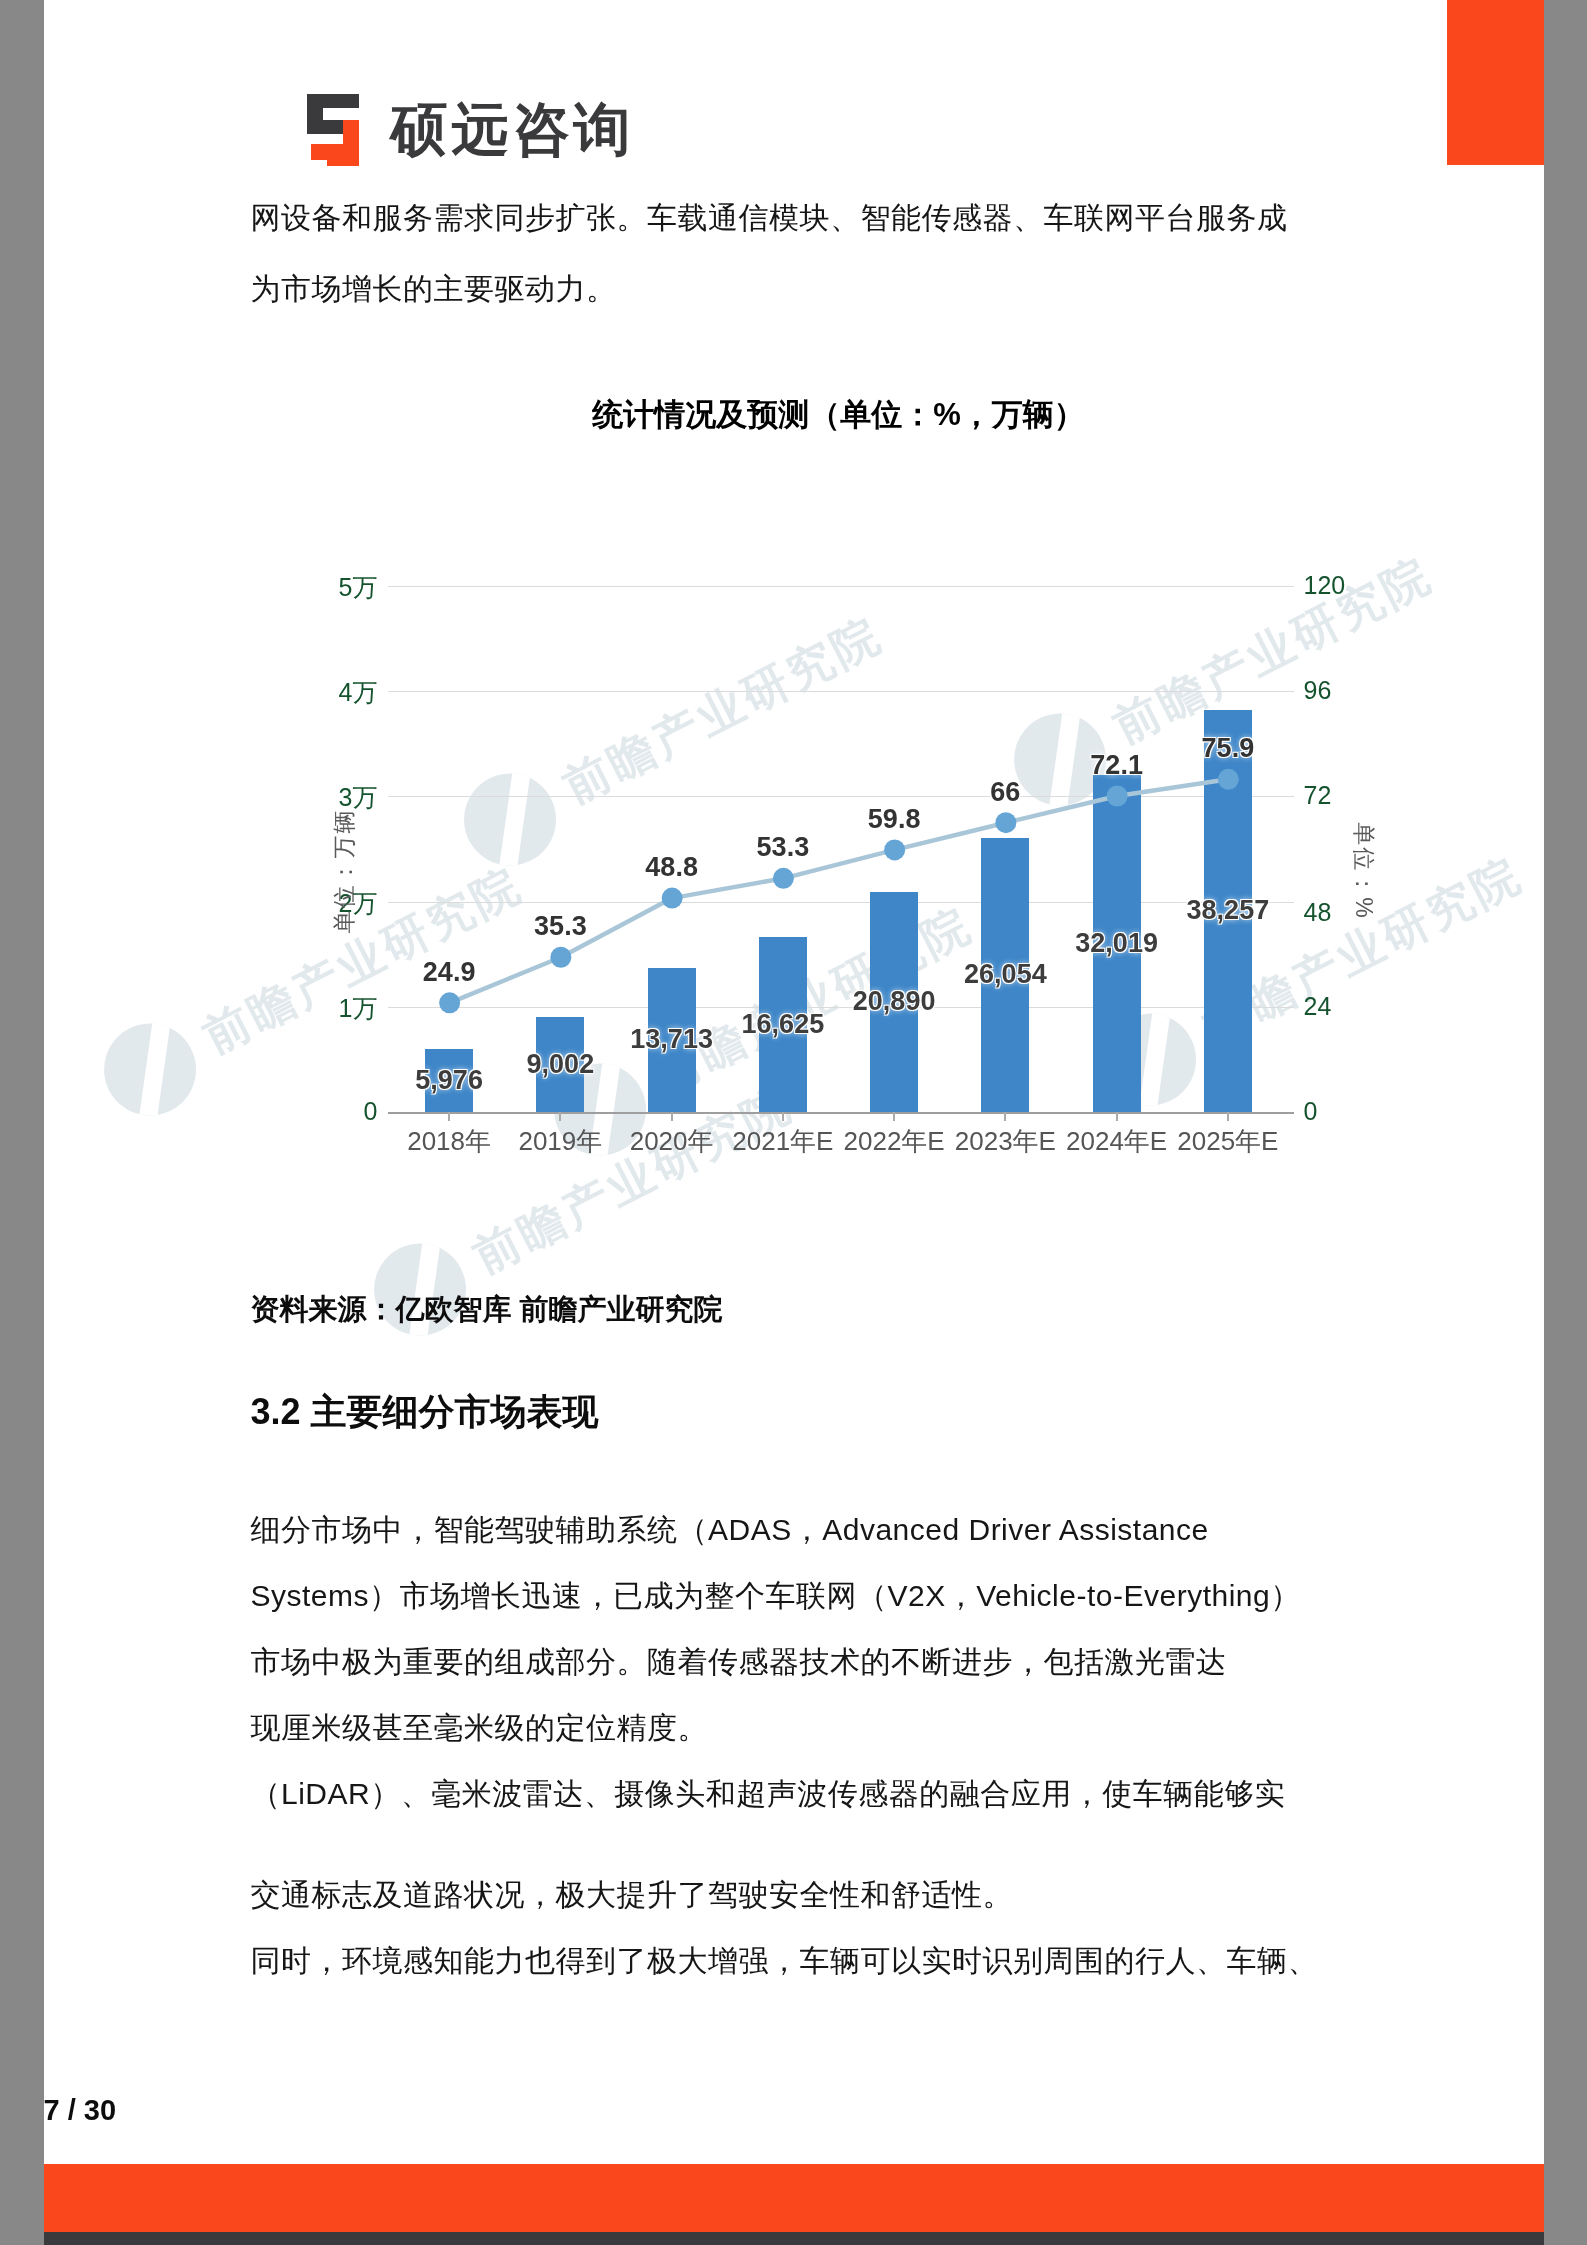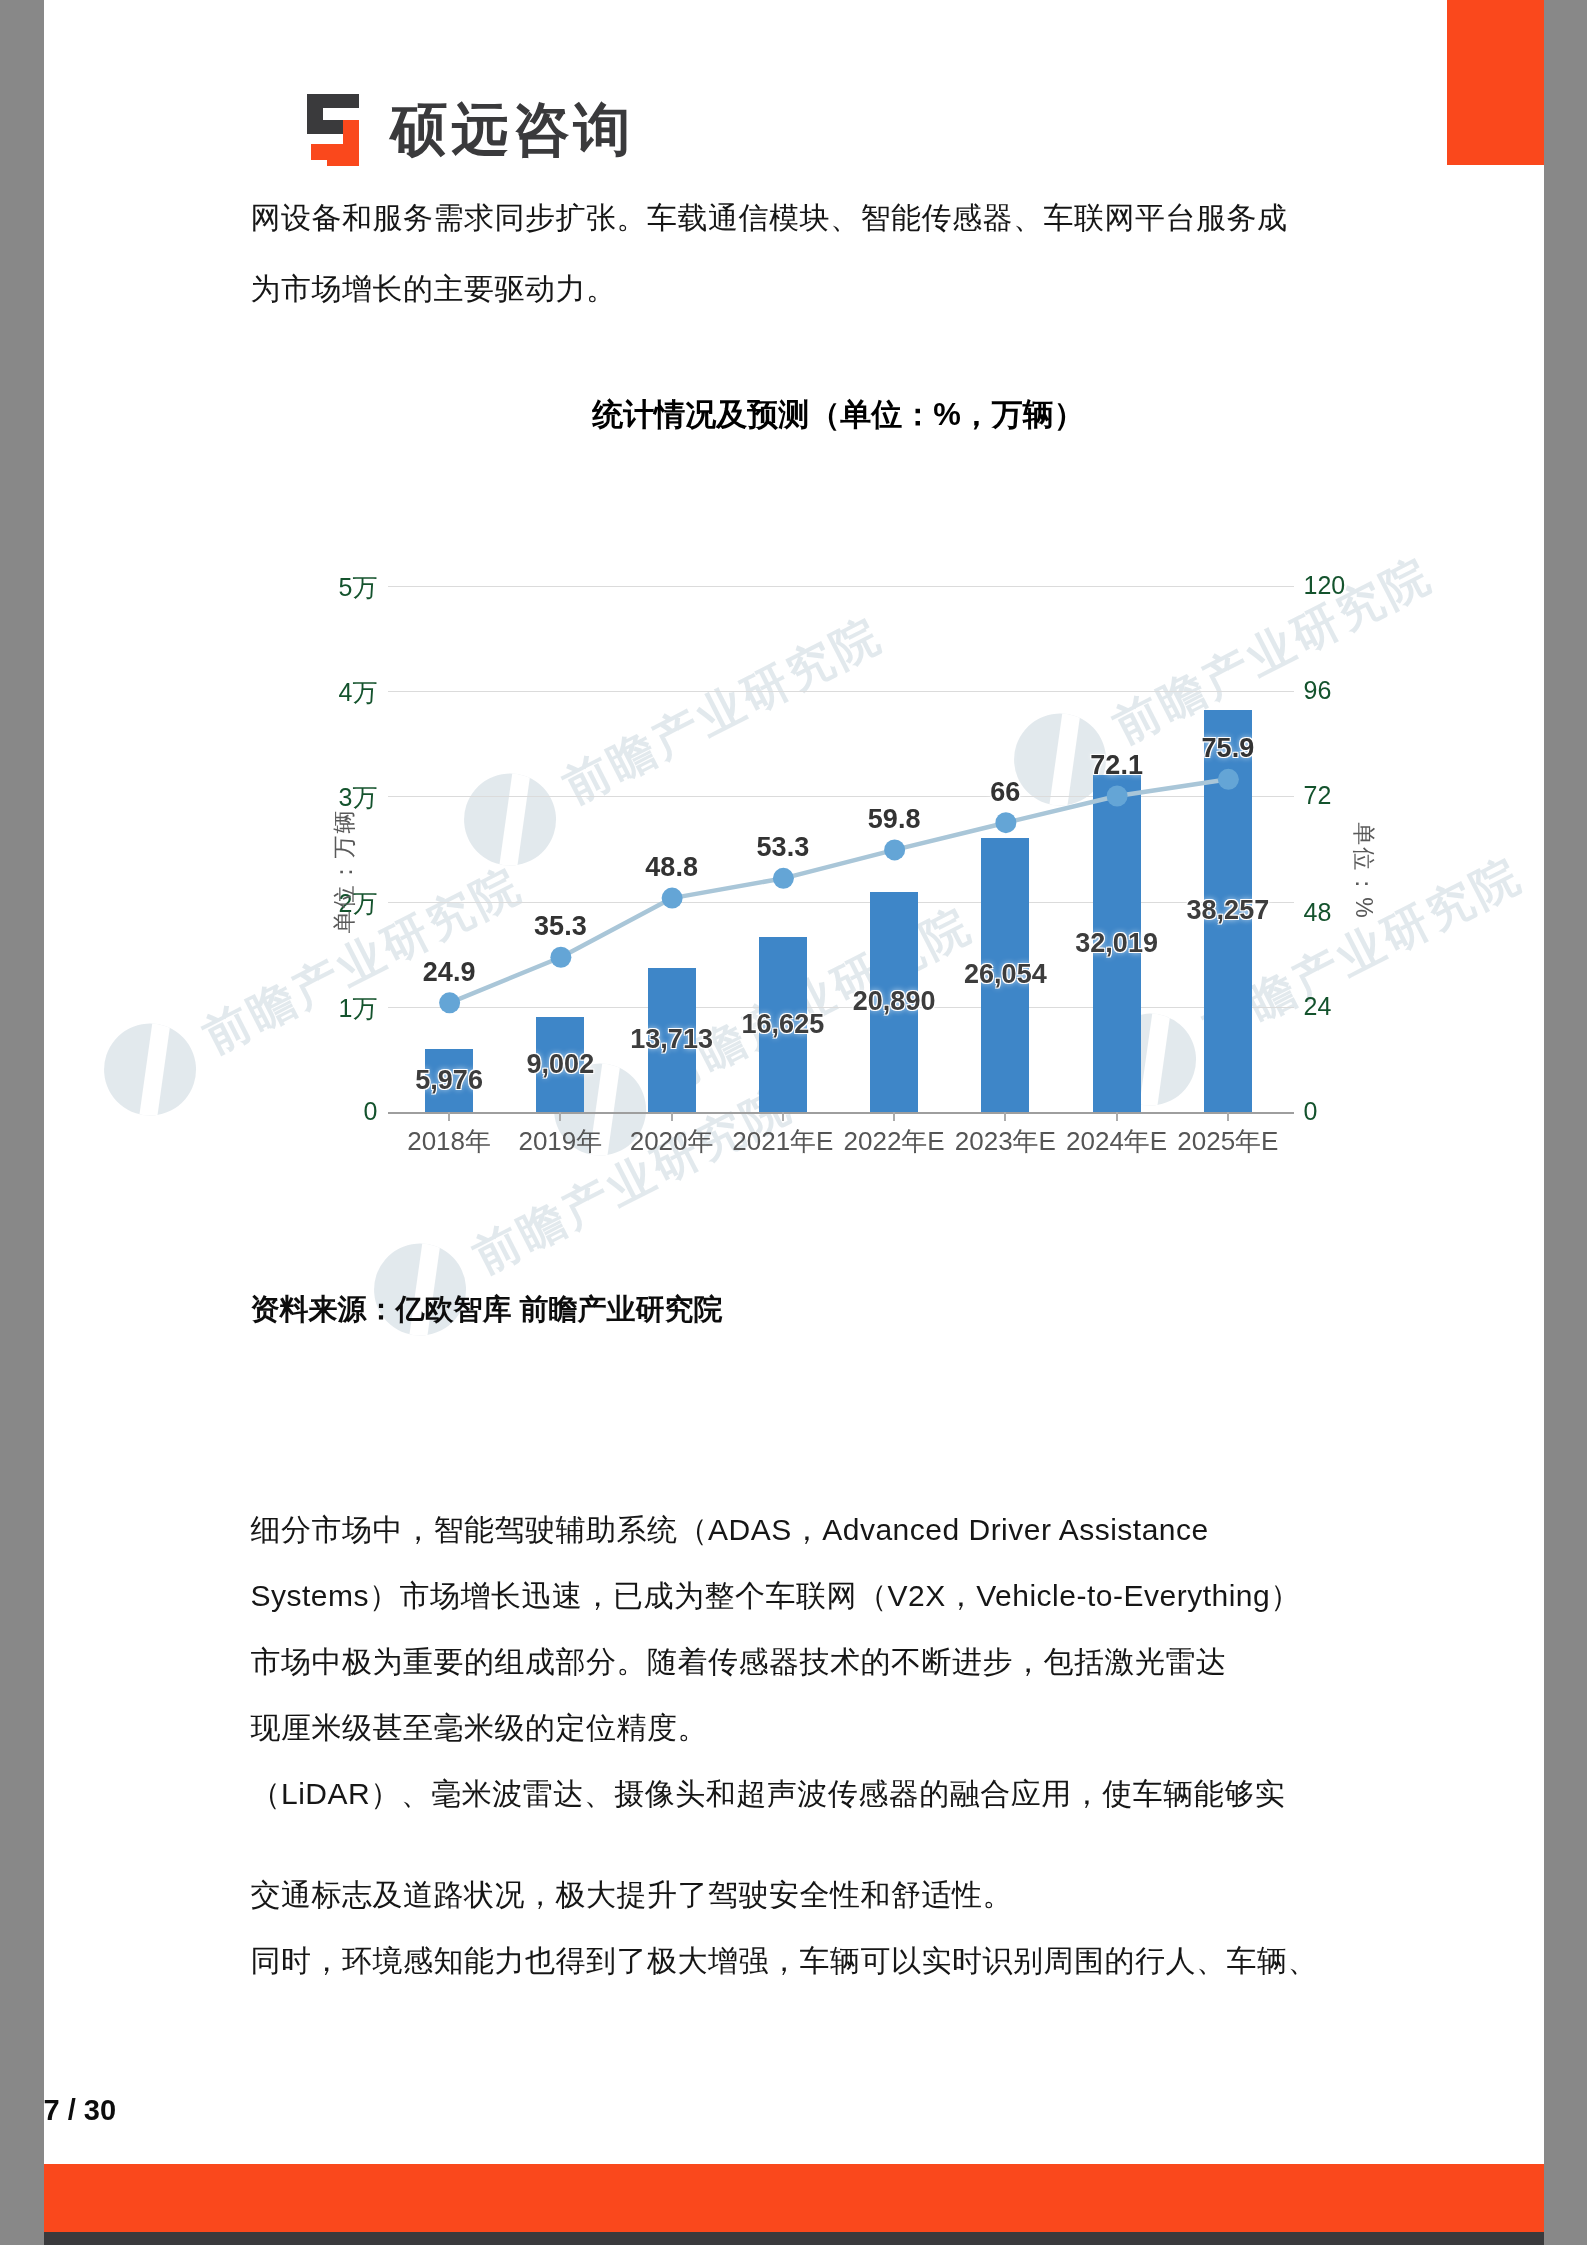--- a/index.html
+++ b/index.html
@@ -171,20 +171,21 @@
       <div class="pt-label" style="left: 408.125px; top: 332.093px;">48.8</div>
       <div class="pt-label" style="left: 519.375px; top: 312.368px;">53.3</div>
       <div class="pt-label" style="left: 630.625px; top: 283.877px;">59.8</div>
       <div class="pt-label" style="left: 741.875px; top: 256.7px;">66</div>
       <div class="pt-label" style="left: 853.125px; top: 229.962px;">72.1</div>
       <div class="pt-label" style="left: 964.375px; top: 213.305px;">75.9</div>
     </figure>
 
   <div class="source-line">资料来源：亿欧智库 前瞻产业研究院</div>
 
+  <h2 class="section-heading">3.2 主要细分市场表现</h2>
 
   <div class="para body-para" style="top:1497px;">
     <div class="ln">细分市场中，智能驾驶辅助系统（ADAS，Advanced Driver Assistance</div>
     <div class="ln">Systems）市场增长迅速，已成为整个车联网（V2X，Vehicle-to-Everything）</div>
     <div class="ln">市场中极为重要的组成部分。随着传感器技术的不断进步，包括激光雷达</div>
     <div class="ln">现厘米级甚至毫米级的定位精度。</div>
     <div class="ln">（LiDAR）、毫米波雷达、摄像头和超声波传感器的融合应用，使车辆能够实</div>
   </div>
 
   <div class="para body-para" style="top:1862px;">

